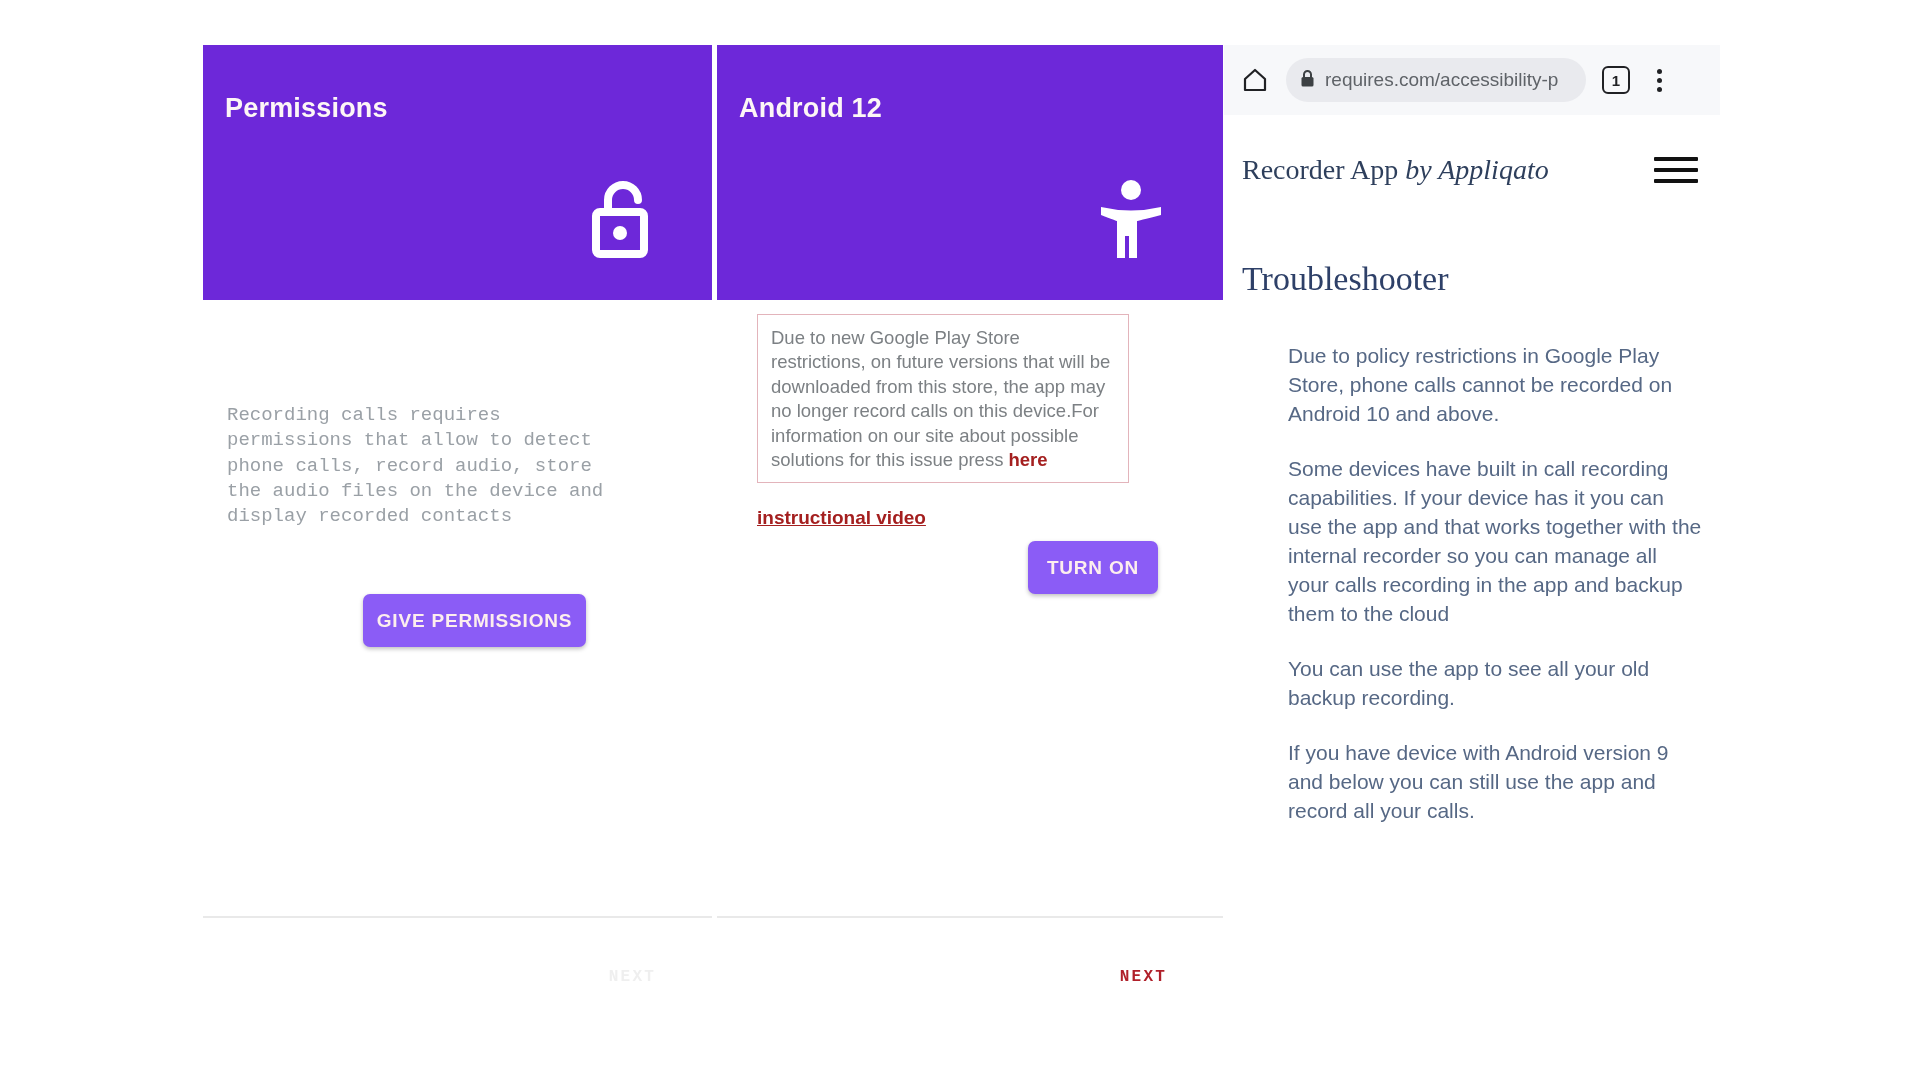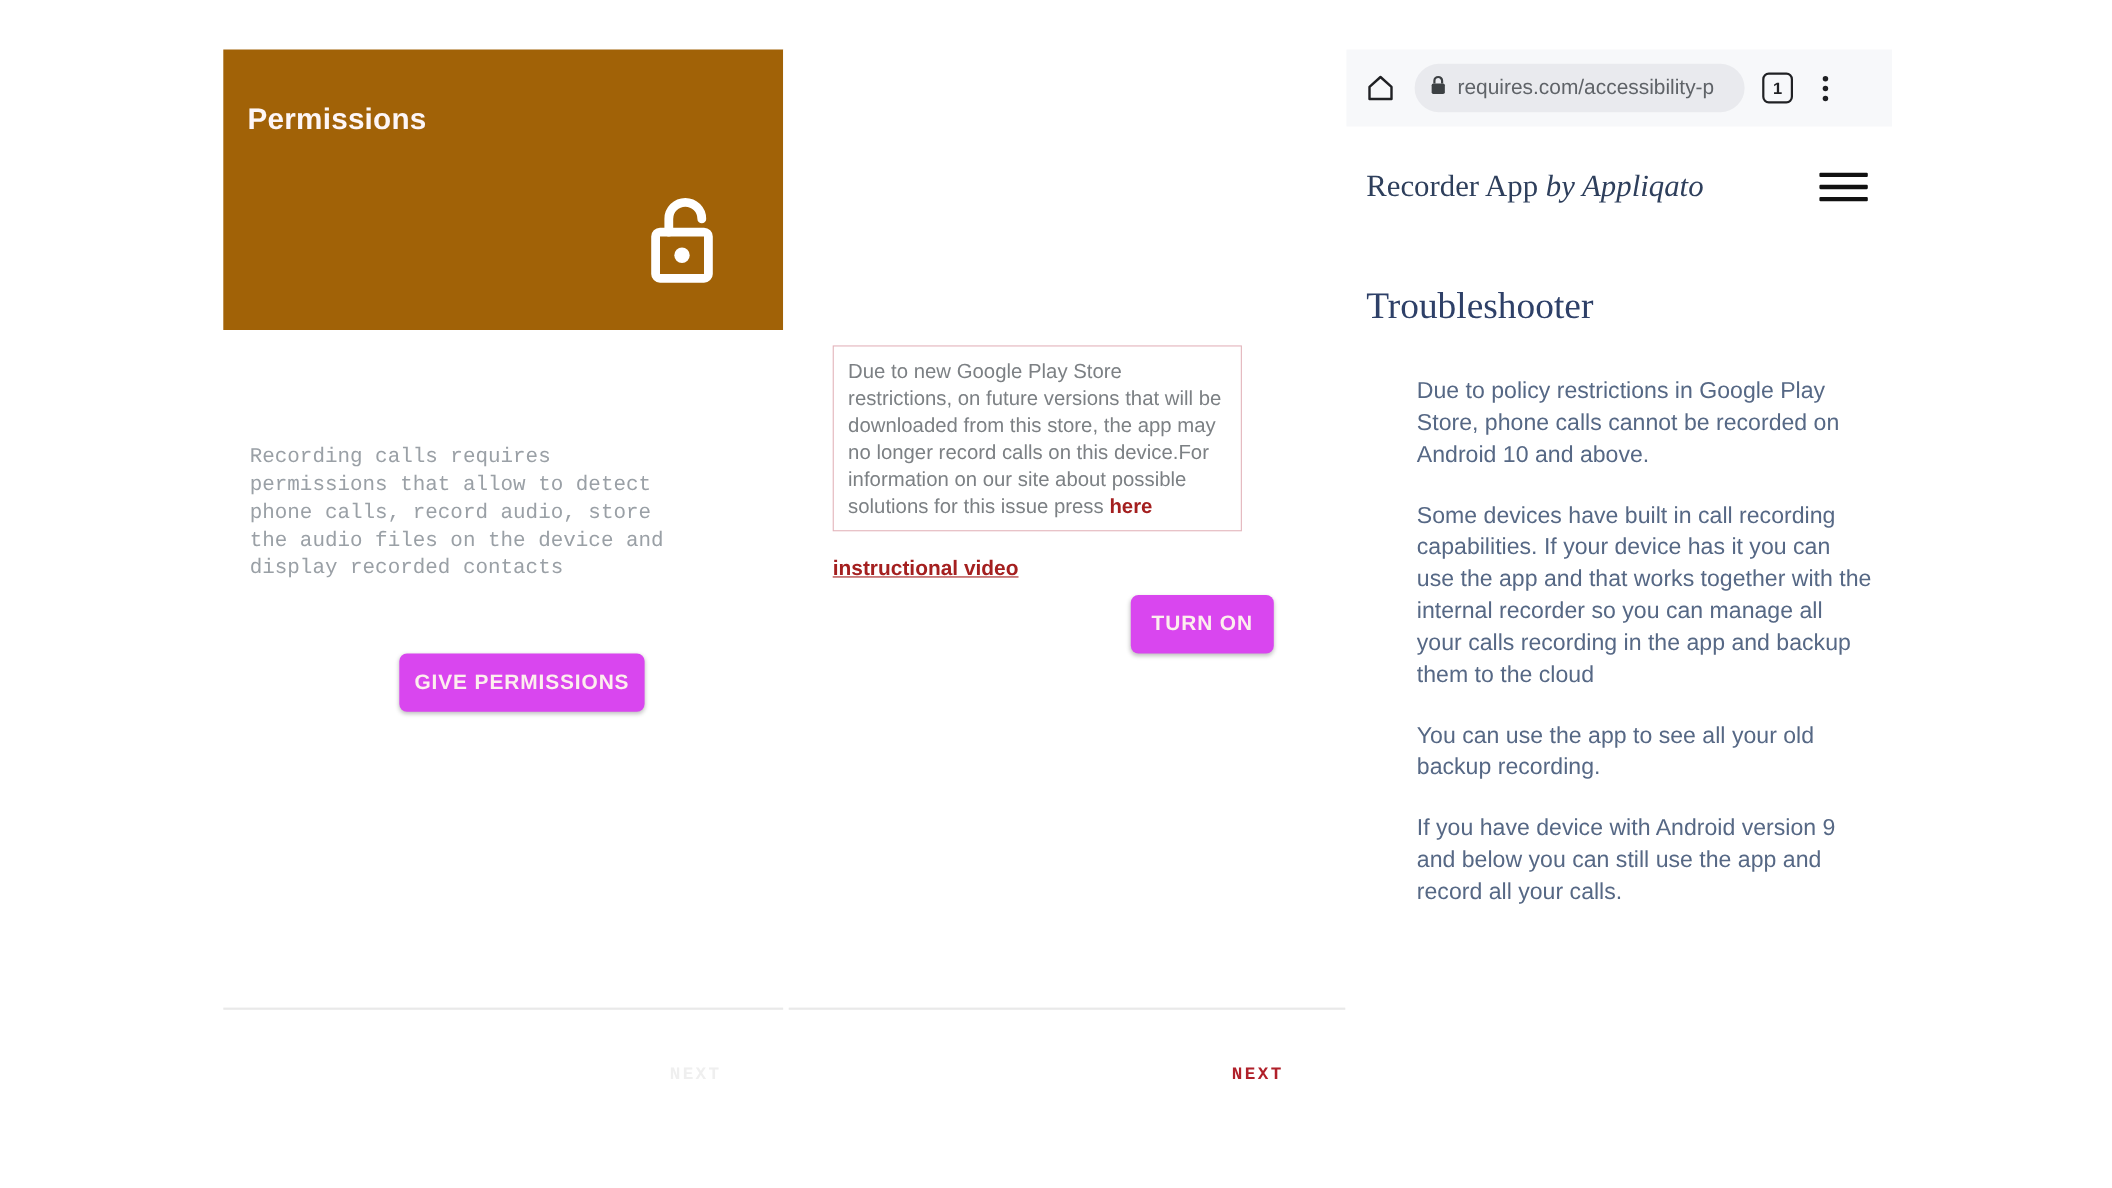--- a/index.html
+++ b/index.html
@@ -26,21 +26,21 @@
 
   
   .app-area{
     position:absolute; left:203px; top:45px;
     width:1020px; height:1035px;
     background:#ffffff;
   }
 
   .hero-row{ position:absolute; left:0; top:0; width:1020px; height:255px; display:flex; }
   .hero{
-    position:relative; background:#a16207; height:255px;
+    position:relative; background:#6d28d9; height:255px;
     overflow:hidden;
   }
   .hero.left{ width:509px; }
   .hero.divider{ width:5px; background:#ffffff; height:255px; }
   .hero.right{ width:506px; }
   .hero-title{
     position:absolute; left:22px; top:48px;
     color:#fdf6f6; font-size:27px; font-weight:700; letter-spacing:.2px;
   }
   .hero-icon{ position:absolute; right:58px; bottom:36px; }
@@ -66,21 +66,21 @@
 
   .acc-text{ left:40px; top:164px; width:380px; }
   .acc-link{
     position:absolute; left:40px; top:207px;
     color:#a41f1f; font-size:19px; font-weight:700; text-decoration:underline;
   }
 
   .btn{
     position:absolute; border:none; cursor:pointer;
     color:#fdeeee; font-weight:700; letter-spacing:.8px;
-    background:#d946ef; border-radius:7px;
+    background:#8b5cf6; border-radius:7px;
     box-shadow:0 2px 4px rgba(0,0,0,.25);
     font-family:"Liberation Sans", sans-serif;
   }
   .btn-give{ left:160px; top:294px; width:223px; height:53px; font-size:19px; }
   .btn-turnon{ left:311px; top:241px; width:130px; height:53px; font-size:19px; }
 
   .footer-line{
     position:absolute; bottom:90px; left:0; height:2px; background:#e9e9e9;
   }
   .col.left .footer-line{ width:509px; }
@@ -167,20 +167,29 @@
         <span class="hero-icon">
           <svg width="66" height="82" viewBox="0 0 66 82">
             <path d="M20 34 V22 a15 15 0 0 1 30 0" fill="none" stroke="#fff" stroke-width="8" stroke-linecap="round"></path>
             <rect x="8" y="34" width="48" height="42" rx="4" fill="none" stroke="#fff" stroke-width="8"></rect>
             <circle cx="32" cy="55" r="7" fill="#fff"></circle>
           </svg>
         </span>
       </div>
       <div class="hero divider"></div>
 
+      <div class="hero right">
+        <div class="hero-title">Android 12</div>
+        <span class="hero-icon">
+          <svg width="68" height="80" viewBox="0 0 68 80">
+            <circle cx="34" cy="10" r="10" fill="#fff"></circle>
+            <path d="M4 27 Q34 34 64 27 L64 35 Q40 41 40 41 L40 78 L32 78 L32 56 L28 56 L28 78 L20 78 L20 41 Q20 41 4 35 Z" fill="#fff"></path>
+          </svg>
+        </span>
+      </div>
     </div>
 
     <div class="col left">
       <div class="body-text perm-text">Recording calls requires permissions that allow to detect phone calls, record audio, store the audio files on the device and display recorded contacts</div>
       <button class="btn btn-give">GIVE PERMISSIONS</button>
       <div class="footer-line"></div>
       <button class="next-btn next-disabled">NEXT</button>
     </div>
 
     <div class="col right">

